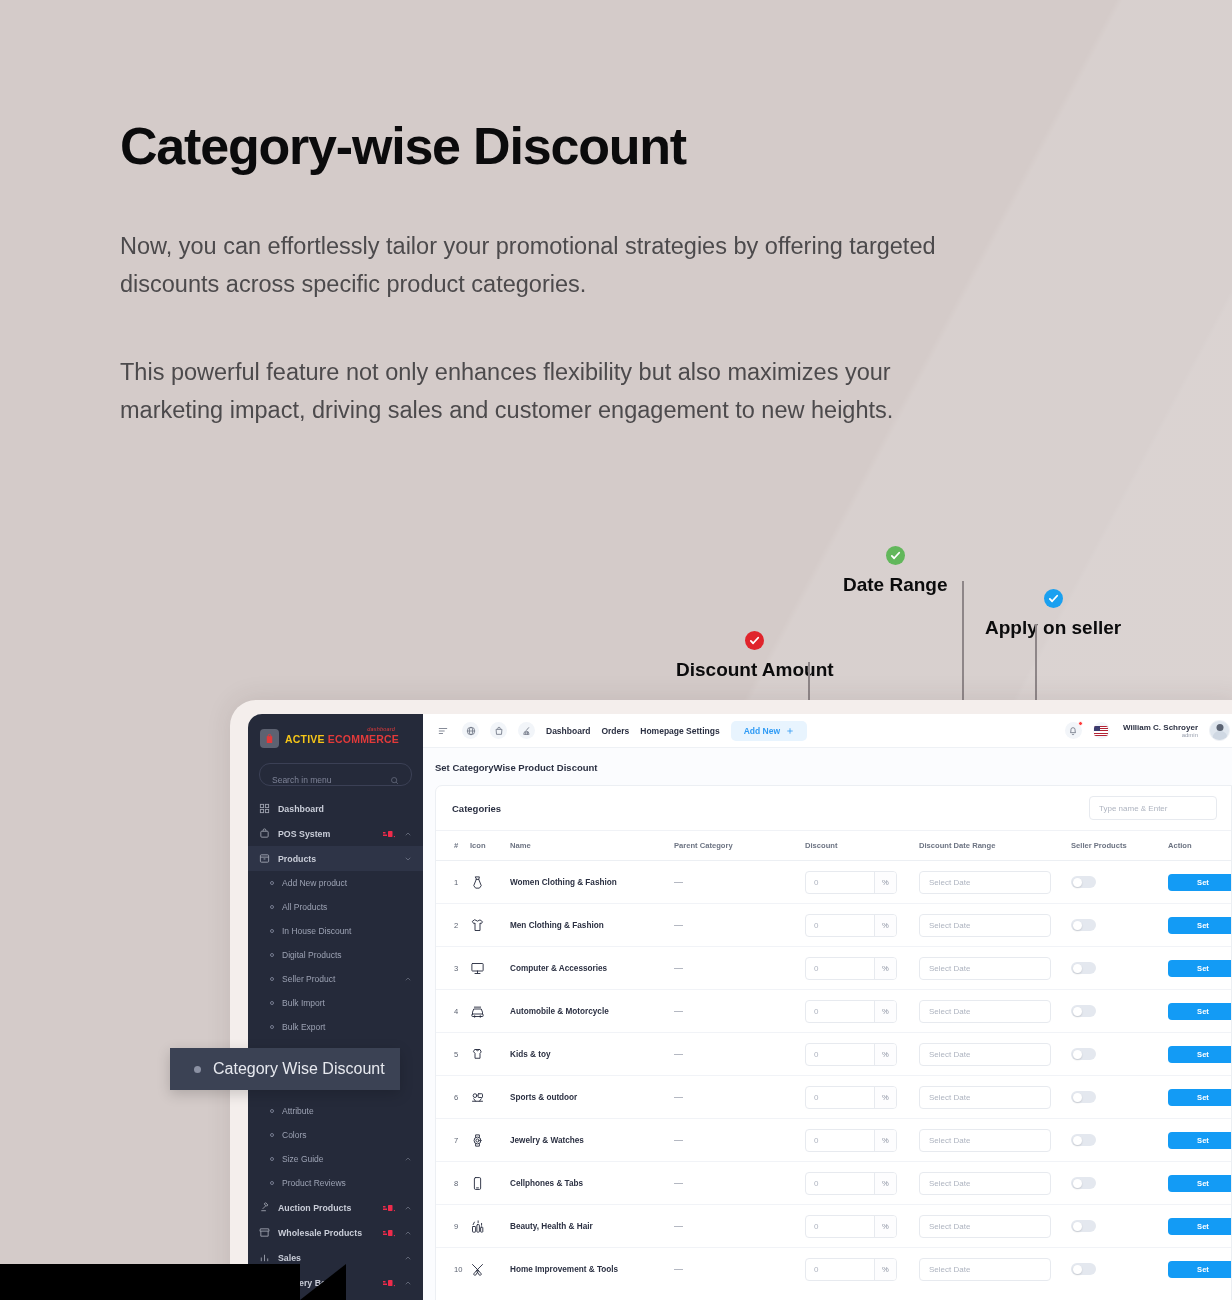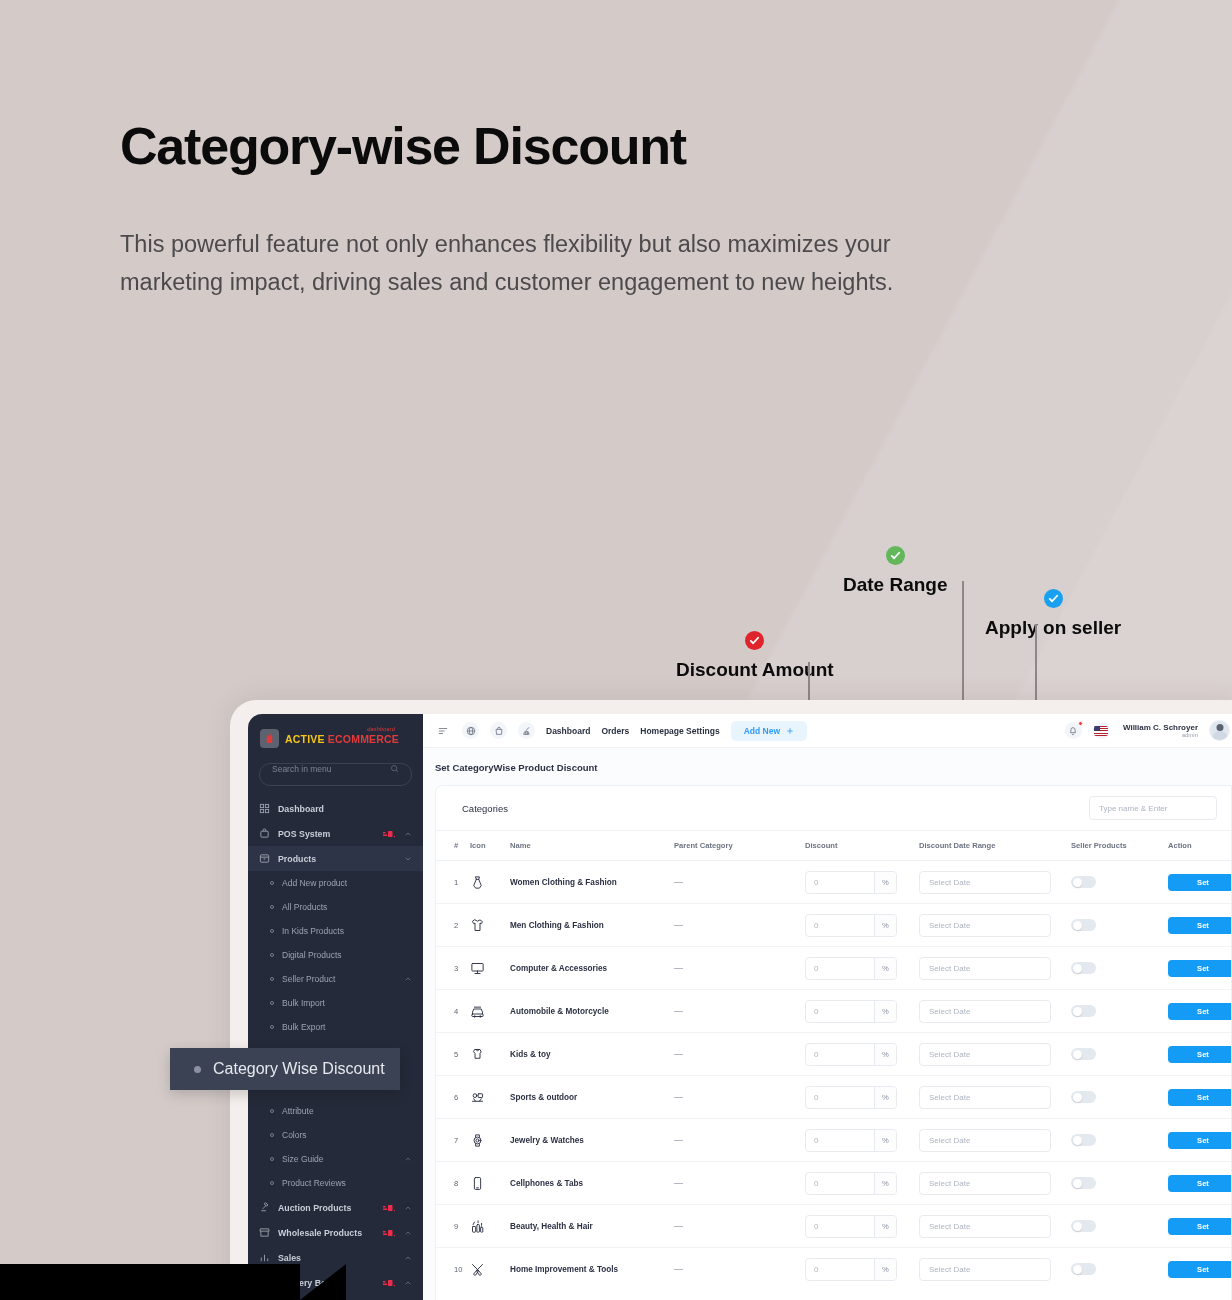--- a/index.html
+++ b/index.html
@@ -99,21 +99,21 @@
   .brand-text .a { color: #f5c518; }
   .brand-text .e { color: #e33a3a; }
   .brand-sup {
     position: absolute; right: 4px; top: -7px;
     font-size: 5.5px; color: #e33a3a; font-style: italic; font-weight: 400;
     white-space: nowrap;
   }
   .search-menu {
     margin: 2px 11px 10px 11px;
     height: 23px; border: 1px solid #3b4055; border-radius: 11px;
-    display: flex; align-items: flex-start; padding: 0 12px;
+    display: flex; align-items: flex-end; padding: 0 12px;
     font-size: 8.5px; color: #7e8397; justify-content: space-between;
   }
   .search-menu svg { width: 9px; height: 9px; opacity: .75; }
 
   .nav-item {
     display: flex; align-items: center; gap: 8px;
     padding: 0 11px; height: 25px;
     font-size: 8.8px; color: #c9cdd8; font-weight: 600;
     position: relative;
   }
@@ -208,21 +208,21 @@
     border: 1px solid #eceff3;
     border-radius: 7px 0 0 0;
     flex: 1 1 auto; min-height: 0;
     overflow: hidden;
   }
   .card-head {
     display: flex; align-items: center; justify-content: space-between;
     padding: 10px 14px 10px 16px;
     border-bottom: 1px solid #f0f2f6;
   }
-  .card-title { font-size: 9.5px; font-weight: 400; color: #2b3042; margin-left: 10px; }
+  .card-title { font-size: 9.5px; font-weight: 700; color: #2b3042; }
   .name-input {
     width: 128px; height: 24px; border: 1px solid #e7eaef; border-radius: 4px;
     display: flex; align-items: center; padding: 0 9px;
     font-size: 8px; color: #aeb4c0;
   }
 
   table { width: 100%; border-collapse: collapse; table-layout: fixed; }
   thead th {
     font-size: 7.6px; font-weight: 600; color: #6d7483;
     text-align: left; padding: 10px 0 10px 0;
@@ -269,20 +269,21 @@
   }
 </style>
 </head>
 <body>
 
 <div class="bg-sheen"></div>
 <div class="bg-sheen2"></div>
 
 <div class="hero">
   <h1>Category-wise Discount</h1>
+  <p class="first">Now, you can effortlessly tailor your promotional strategies by offering targeted discounts across specific product categories.</p>
   <p class="second">This powerful feature not only enhances flexibility but also maximizes your marketing impact, driving sales and customer engagement to new heights.</p>
 </div>
 
 <div class="callout" style="left:676px; top:631px;">
   <span class="dot" style="background:#e0242b;">
     <svg viewBox="0 0 24 24" fill="none" stroke="#fff" stroke-width="4" stroke-linecap="round" stroke-linejoin="round">
         <polyline points="4,13 9,18 20,6"></polyline>
       </svg>
   </span>
   <span class="clabel">Discount Amount</span>
@@ -382,21 +383,21 @@
           <div class="sub-item">
             <span class="bullet"></span>
             <span class="grow">Add New product</span>
           </div>
           <div class="sub-item">
             <span class="bullet"></span>
             <span class="grow">All Products</span>
           </div>
           <div class="sub-item">
             <span class="bullet"></span>
-            <span class="grow">In Kids Products</span>
+            <span class="grow">In House Discount</span>
           </div>
           <div class="sub-item">
             <span class="bullet"></span>
             <span class="grow">Digital Products</span>
           </div>
           <div class="sub-item">
             <span class="bullet"></span>
             <span class="grow">Seller Product</span>
             <svg class="chev" viewBox="0 0 24 24" fill="none" stroke="#9ca2b3" stroke-width="2.4" stroke-linecap="round">
               <polyline points="6,15 12,9 18,15"></polyline>

